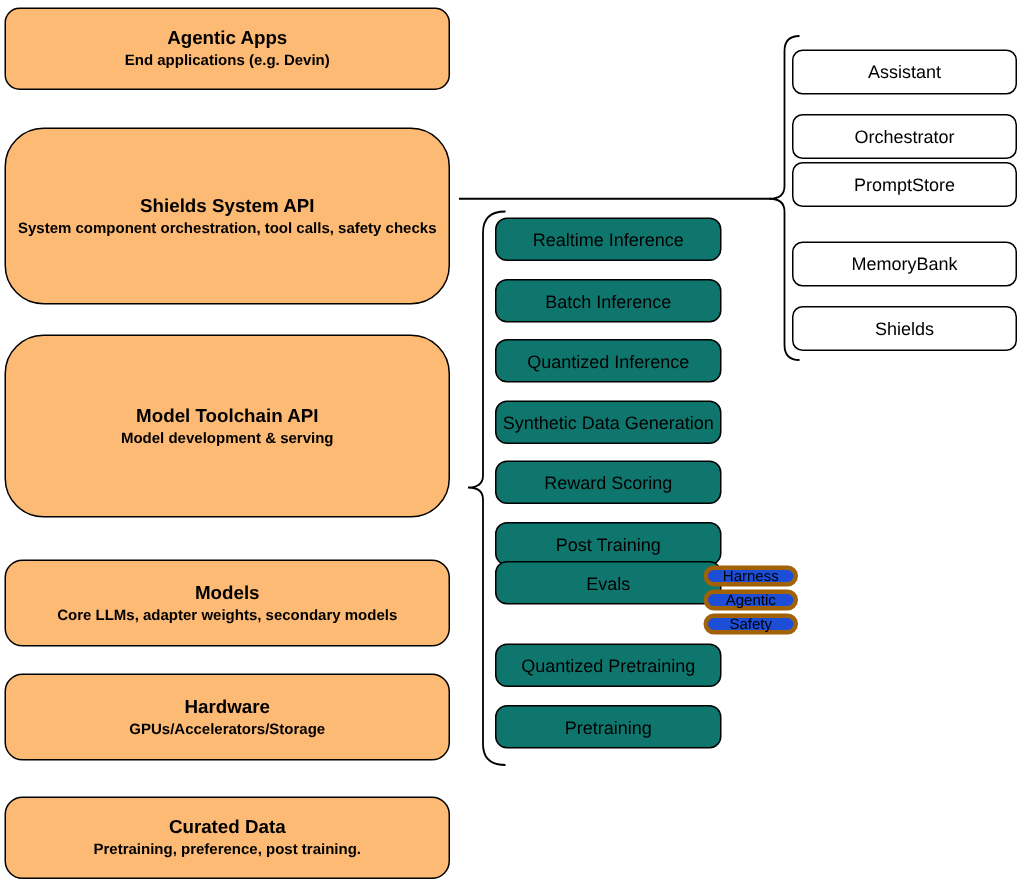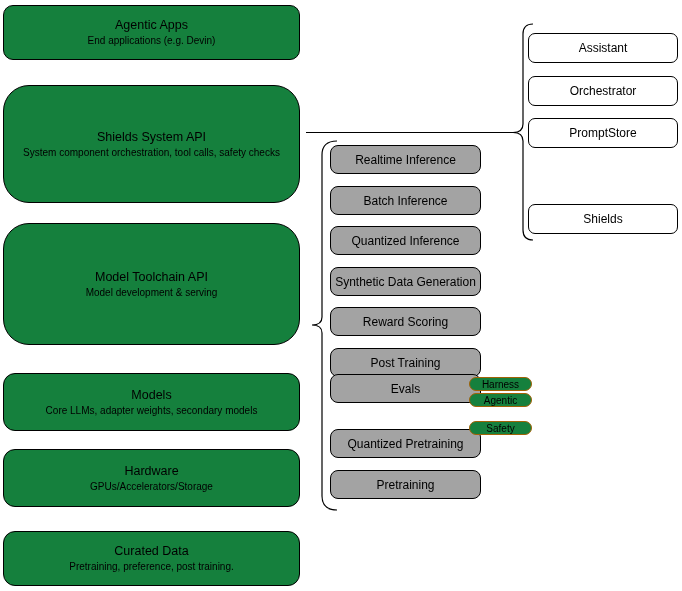--- a/index.html
+++ b/index.html
@@ -1,37 +1,37 @@
 <!DOCTYPE html>
 <html><head>
 <meta charset="utf-8">
 <style>
   html,body{margin:0;padding:0;background:#ffffff;}
   body{font-family:"Liberation Sans","DejaVu Sans",sans-serif;color:#000;}
   #canvas{position:relative;width:682px;height:591px;background:#fff;overflow:hidden;}
 
   .lbox{position:absolute;left:3px;width:297px;box-sizing:border-box;
-        border:1.5px solid #000;background:#15803d;
+        border:1.5px solid #000;background:#fdba74;
         display:flex;flex-direction:column;justify-content:center;align-items:center;
-        text-align:center;}
+        text-align:center;font-weight:bold;}
   .lbox .t{font-size:12.5px;line-height:17px;}
   .lbox .s{font-size:10px;line-height:14px;}
 
   .mbox{position:absolute;left:330px;width:151px;height:29px;box-sizing:border-box;
-        border:1px solid #000;border-radius:8px;background:#a3a3a3;
+        border:1px solid #000;border-radius:8px;background:#0f766e;
         display:flex;align-items:center;justify-content:center;
         font-size:12px;text-align:center;}
 
   .rbox{position:absolute;left:528px;width:150px;height:30px;box-sizing:border-box;
         border:1px solid #000;border-radius:7px;background:#fff;
         display:flex;align-items:center;justify-content:center;
         font-size:12px;text-align:center;}
 
   .pill{position:absolute;left:469px;width:63px;height:14px;box-sizing:border-box;
-        border:1px solid #a16207;border-radius:7px;background:#15803d;
+        border:3px solid #a16207;border-radius:7px;background:#1d4ed8;
         display:flex;align-items:center;justify-content:center;
         font-size:10px;z-index:3;}
 
   .r10{border-radius:10px;} .r26{border-radius:26px;} .r12{border-radius:12px;}
 
   #connector-svg{position:absolute;left:0;top:0;width:682px;height:591px;z-index:1;pointer-events:none;}
   #connector-svg path{fill:none;stroke:#000;stroke-width:1.2;}
 
   .lbox,.mbox,.rbox{z-index:2;}
 </style>
@@ -81,20 +81,21 @@
   <div class="mbox" style="top:226px;">Quantized Inference</div>
   <div class="mbox" style="top:267px;">Synthetic Data Generation</div>
   <div class="mbox" style="top:307px;">Reward Scoring</div>
   <div class="mbox" style="top:348px;">Post Training</div>
   <div class="mbox" style="top:374px;">Evals</div>
   <div class="mbox" style="top:429px;">Quantized Pretraining</div>
   <div class="mbox" style="top:470px;">Pretraining</div>
 
   <div class="pill" style="top:377px;">Harness</div>
   <div class="pill" style="top:393px;">Agentic</div>
-  <div class="pill" style="top:409px;margin-top:12px;">Safety</div>
+  <div class="pill" style="top:409px;">Safety</div>
 
   <div class="rbox" style="top:33px;">Assistant</div>
   <div class="rbox" style="top:76px;">Orchestrator</div>
-  <div class="rbox" style="top:118px;">PromptStore</div>
+  <div class="rbox" style="top:108px;">PromptStore</div>
+  <div class="rbox" style="top:161px;">MemoryBank</div>
   <div class="rbox" style="top:204px;">Shields</div>
 
 </div>
 
 </body></html>

